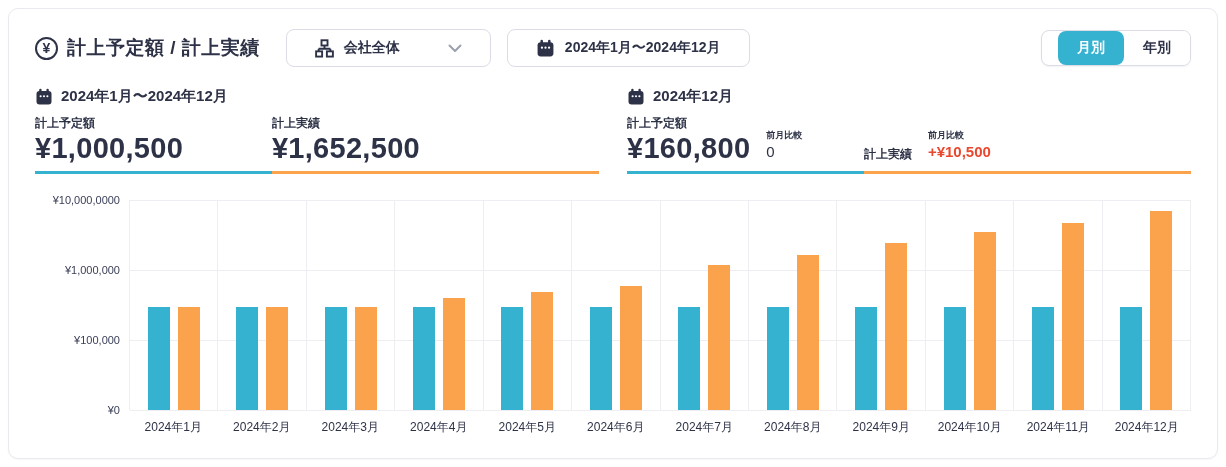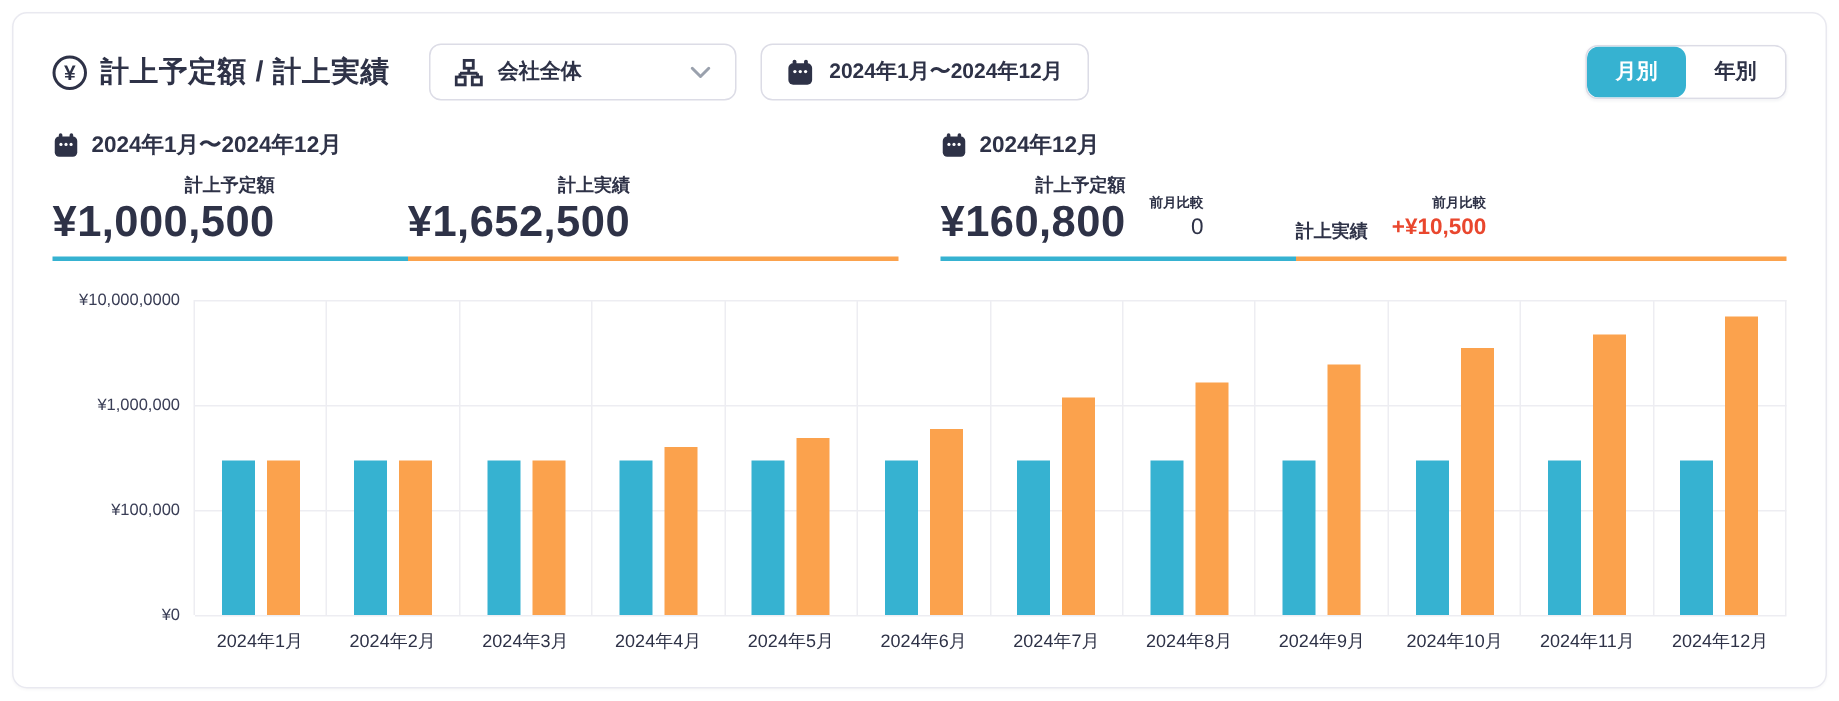--- a/index.html
+++ b/index.html
@@ -21,40 +21,41 @@
   .header{display:flex;align-items:center;gap:16px;height:38px;}
   .title-group{display:flex;align-items:center;gap:9px;margin-right:10px;}
   .yen-circle{
     width:23px;height:23px;border:2px solid var(--navy);border-radius:50%;
     display:flex;align-items:center;justify-content:center;
     font-size:14px;font-weight:bold;line-height:1;
   }
   .widget-title{font-size:19px;font-weight:bold;margin:0;letter-spacing:.5px;}
   .control{
     height:38px;border:1px solid var(--border);border-radius:8px;background:#fff;
-    display:flex;align-items:center;padding:0 16px;gap:10px;
+    display:flex;align-items:center;padding:0 28px;gap:10px;
     font-size:14px;font-weight:bold;color:var(--navy);cursor:pointer;
   }
   .org-select{width:205px;}
   .org-select .grow{flex:1;text-align:left;}
   .toggle{
     margin-left:auto;display:flex;height:36px;border:1px solid var(--border);
     border-radius:8px;background:#fff;overflow:hidden;
     box-shadow:0 1px 2px rgba(40,45,80,.06);
+    padding-left:16px;
   }
   .seg{
     width:66px;border:none;background:#fff;color:var(--navy);
     font-family:inherit;font-size:14px;font-weight:bold;cursor:pointer;
   }
   .seg.active{background:var(--teal);color:#fff;border-radius:8px;}
   
   .summaries{display:flex;gap:28px;margin-top:20px;}
   .summary{flex:1;min-width:0;}
   .summary-heading{display:flex;align-items:center;gap:8px;font-size:15px;font-weight:bold;}
-  .metrics{display:flex;margin-top:9px;text-align:right;}
+  .metrics{display:flex;margin-top:9px;}
   .metric{
     display:flex;align-items:flex-end;gap:16px;
     border-bottom:3px solid var(--teal);padding-bottom:8px;
   }
   .metric.first{width:42%;}
   .metric.second{flex:1;}
   .metric.orange-line{border-bottom-color:var(--orange);}
   .metric-label{font-size:12px;font-weight:bold;}
   .metric-value{font-size:29px;font-weight:bold;line-height:1.05;margin-top:1px;letter-spacing:.3px;}
   .cmp{padding-bottom:2px;}

